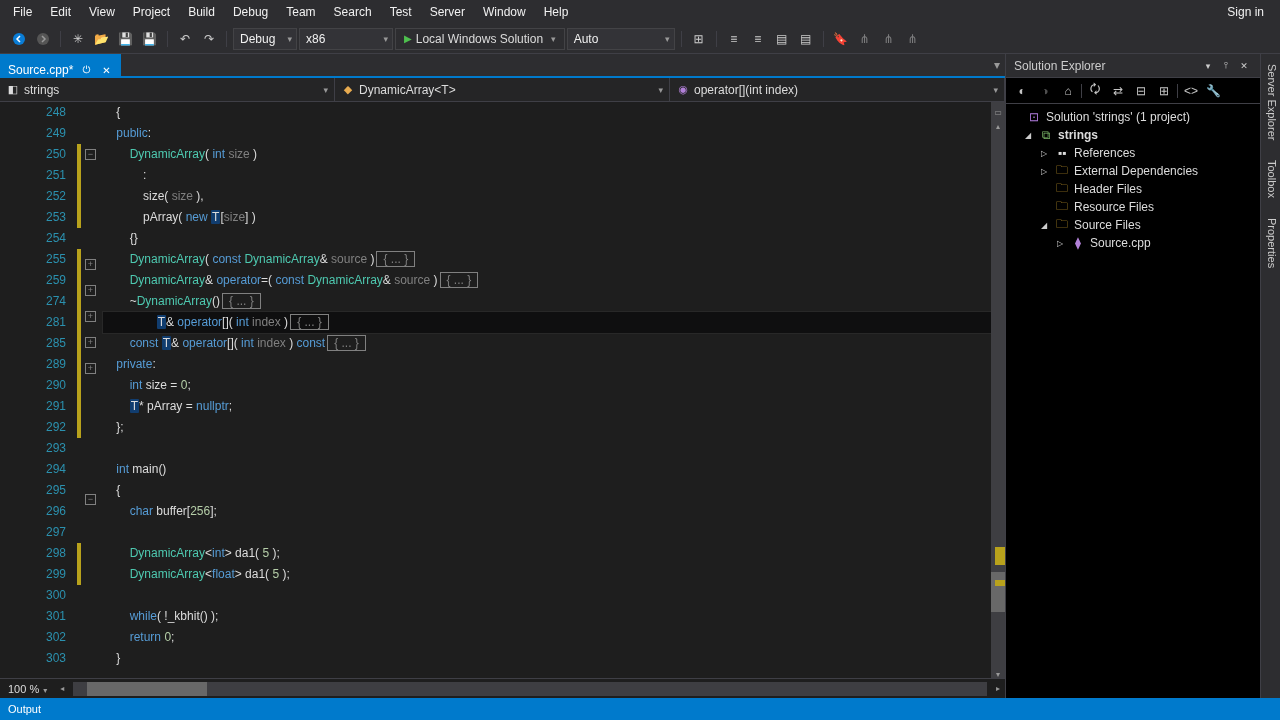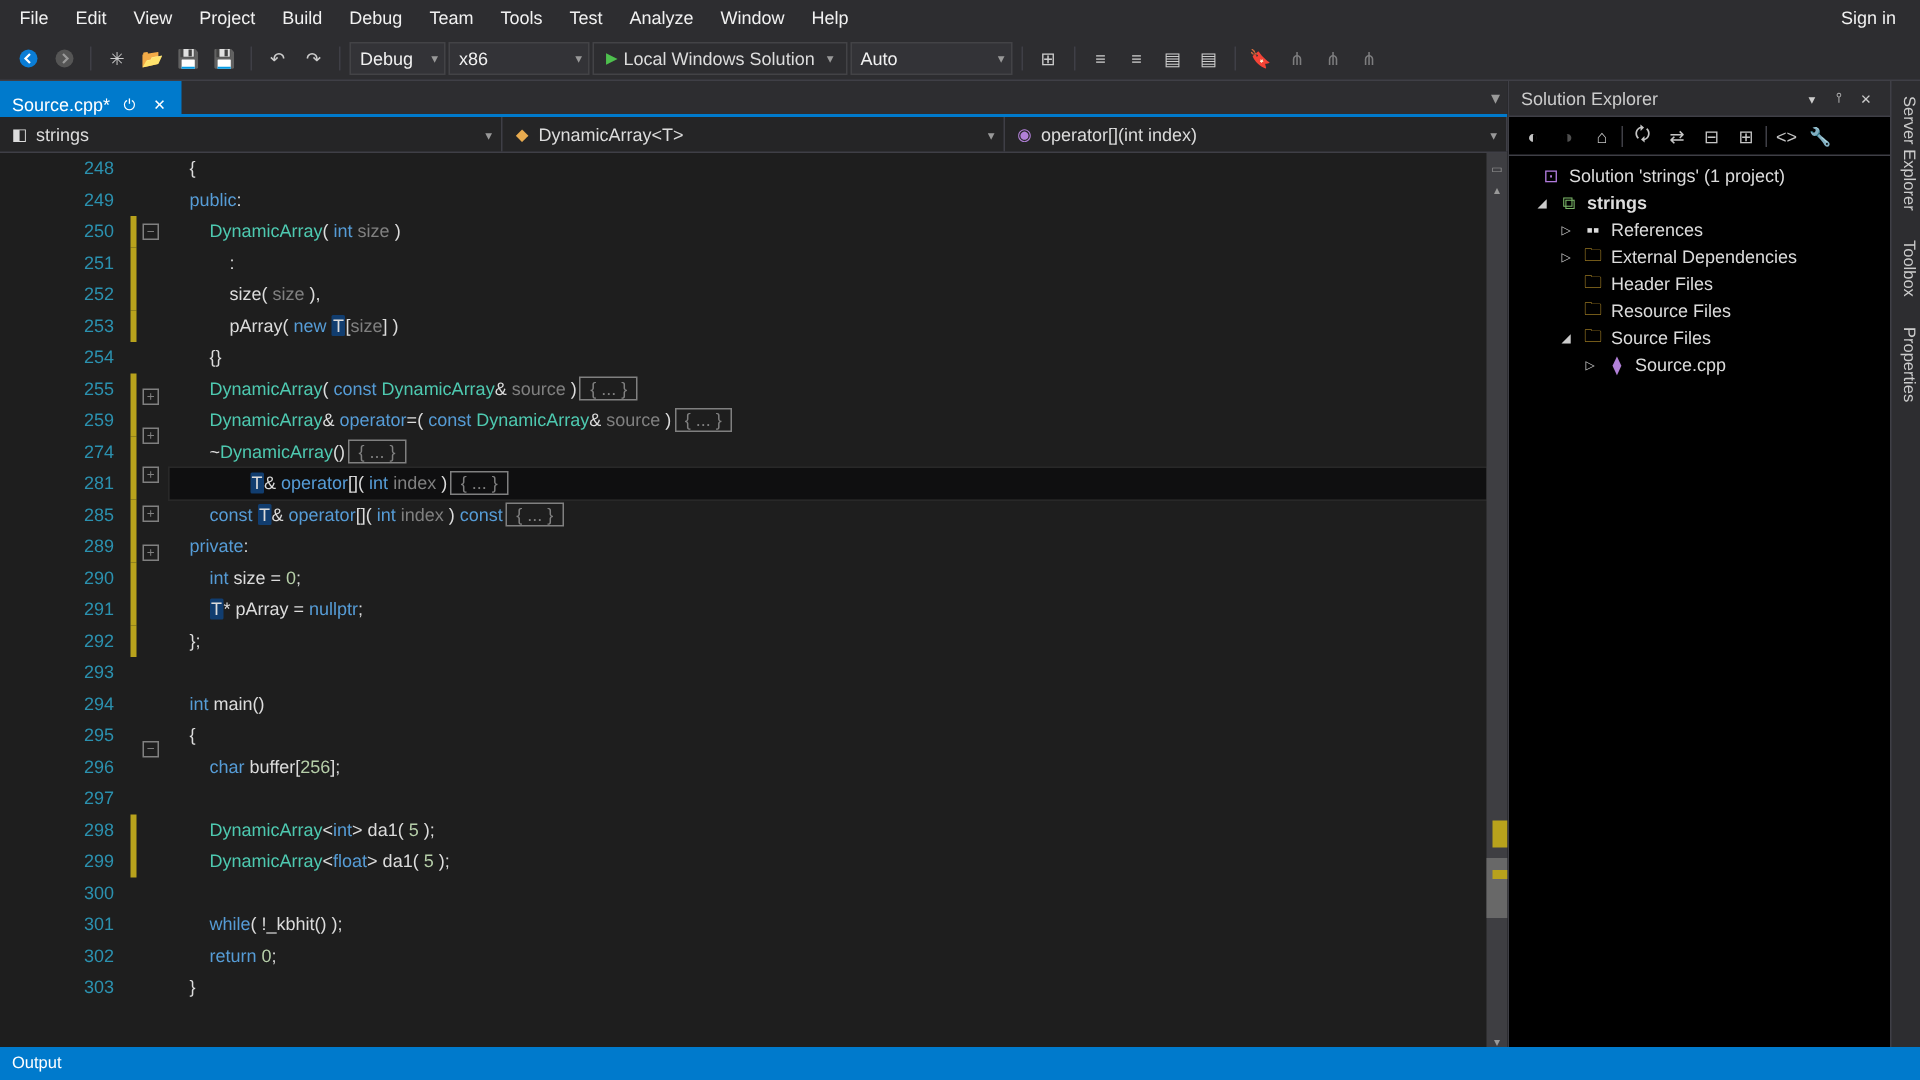--- a/index.html
+++ b/index.html
@@ -19,21 +19,21 @@
 .editor-panel { flex: 1; display: flex; flex-direction: column; background: #1e1e1e; }
 .tabstrip { background: #2d2d30; height: 24px; display: flex; border-bottom: 2px solid #007acc; }
 .tab { background: #007acc; color: #fff; display: flex; align-items: center; padding: 16px 8px; gap: 6px; height: 22px; cursor: pointer; }
 .tab-close { width: 14px; height: 14px; display: flex; align-items: center; justify-content: center; font-size: 10px; color: #fff; cursor: pointer; }
 .tabstrip-spacer { flex:1; }
 .tabstrip-dd { width: 16px; display: flex; align-items: center; justify-content: center; color: #999; cursor: pointer; }
 .navbar { background: #252526; height: 24px; display: flex; border-bottom: 1px solid #3f3f46; }
 .nav-combo { flex: 1; display: flex; align-items: center; padding: 0 6px; border-right: 1px solid #3f3f46; gap: 4px; cursor: pointer; position:relative; }
 .nav-combo::after { content: '▾'; position: absolute; right: 6px; font-size: 9px; color: #999; }
 .nav-icon { width: 14px; height: 14px; display: inline-flex; align-items: center; justify-content: center; font-size: 11px; }
-.editor { flex: 1; display: flex; overflow: hidden; font-family: Consolas, monospace; font-size: 13px; line-height: 21px; position:relative;margin-left:10px; }
+.editor { flex: 1; display: flex; overflow: hidden; font-family: Consolas, monospace; font-size: 13px; line-height: 21px; position:relative; }
 .gutter { background: #1e1e1e; width: 75px; text-align: right; color: #2b91af; padding-right: 8px; user-select: none; border-right: 1px solid #1e1e1e; }
 .change-col { width: 10px; background: #1e1e1e; }
 .change-mark { width: 4px; height: 21px; margin-left:2px; }
 .change-y { background: #b8a21c; }
 .fold-col { width: 14px; background: #1e1e1e; }
 .fold-box { width: 11px; height: 11px; border: 1px solid #808080; color: #808080; font-size: 9px; display: flex; align-items: center; justify-content: center; margin-top: 5px; cursor: pointer; }
 .code { flex: 1; background: #1e1e1e; padding-left: 4px; white-space: pre; color: #dcdcdc; }
 .code-line { height: 21px; }
 .code-line.cur { background: #0f0f10; outline: 1px solid #282828; padding-left: 27px; }
 .kw { color: #569cd6; }
@@ -76,23 +76,23 @@
 
 <div class="menubar">
   <div id="menu-items" style="display: flex;">
       <div class="menubar-item">File</div>
       <div class="menubar-item">Edit</div>
       <div class="menubar-item">View</div>
       <div class="menubar-item">Project</div>
       <div class="menubar-item">Build</div>
       <div class="menubar-item">Debug</div>
       <div class="menubar-item">Team</div>
-      <div class="menubar-item">Tools</div>
+      <div class="menubar-item">Search</div>
       <div class="menubar-item">Test</div>
-      <div class="menubar-item">Analyze</div>
+      <div class="menubar-item">Server</div>
       <div class="menubar-item">Window</div>
       <div class="menubar-item">Help</div>
     </div>
   <div class="menubar-spacer"></div>
   <div class="menubar-signin">Sign in</div>
 </div>
 
 <div class="toolbar">
   <div class="toolbar-btn">
       <svg width="14" height="14">
@@ -270,20 +270,28 @@
       <div class="scroll-v">
         <div style="position:absolute;top:0;width:100%;height:14px;text-align:center;color:#999;font-size:8px">▭</div>
         <div style="position:absolute;top:14px;width:100%;height:14px;text-align:center;color:#999;font-size:8px">▴</div>
         <div class="scroll-thumb" style="top:470px;height:40px"></div>
         <div style="position:absolute;top:445px;right:0;width:10px;height:18px;background:#b8a21c"></div>
         <div style="position:absolute;top:478px;right:0;width:10px;height:6px;background:#b8a21c"></div>
         <div style="position:absolute;bottom:0;width:100%;height:14px;text-align:center;color:#999;font-size:8px">▾</div>
       </div>
     </div>
 
+    <div class="status-strip">
+      <div class="zoom">100 %</div>
+      <div style="width:14px;text-align:center;color:#999;font-size:8px">◂</div>
+      <div class="hscroll">
+          <div class="hscroll-thumb"></div>
+        </div>
+      <div style="width:14px;text-align:center;color:#999;font-size:8px">▸</div>
+    </div>
   </div>
 
   <div class="right-panel">
     <div class="panel-title">
       <span>Solution Explorer</span>
       <span class="panel-title-sp"></span>
       <span class="panel-btn">▾</span>
       <span class="panel-btn">⫯</span>
       <span class="panel-btn">✕</span>
     </div>

